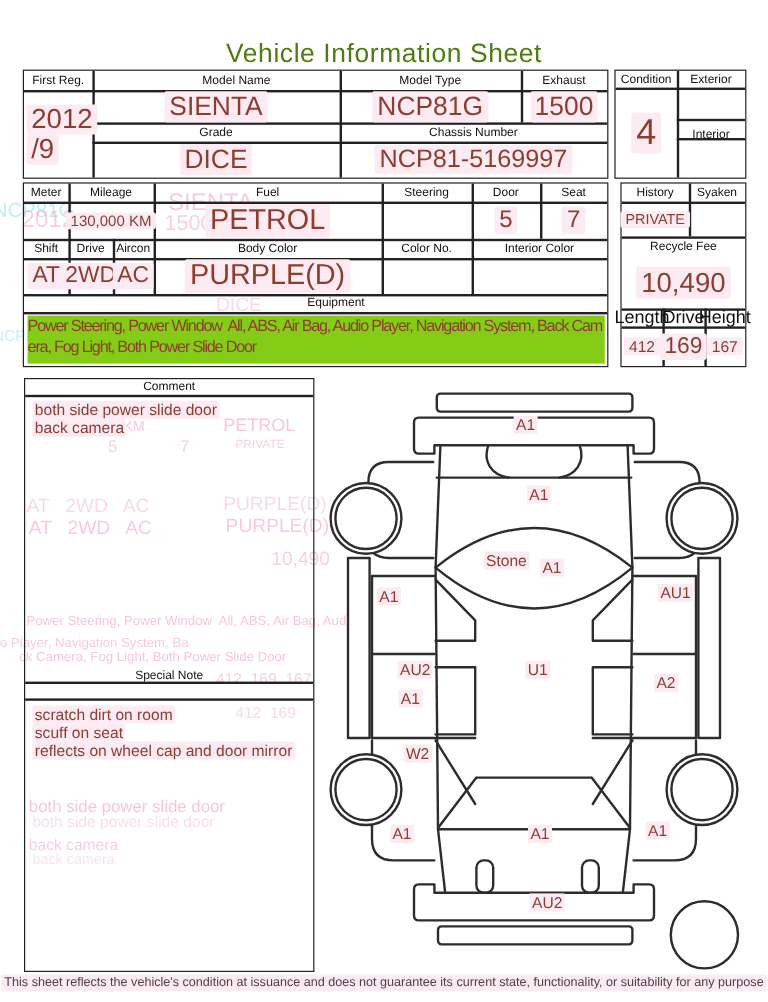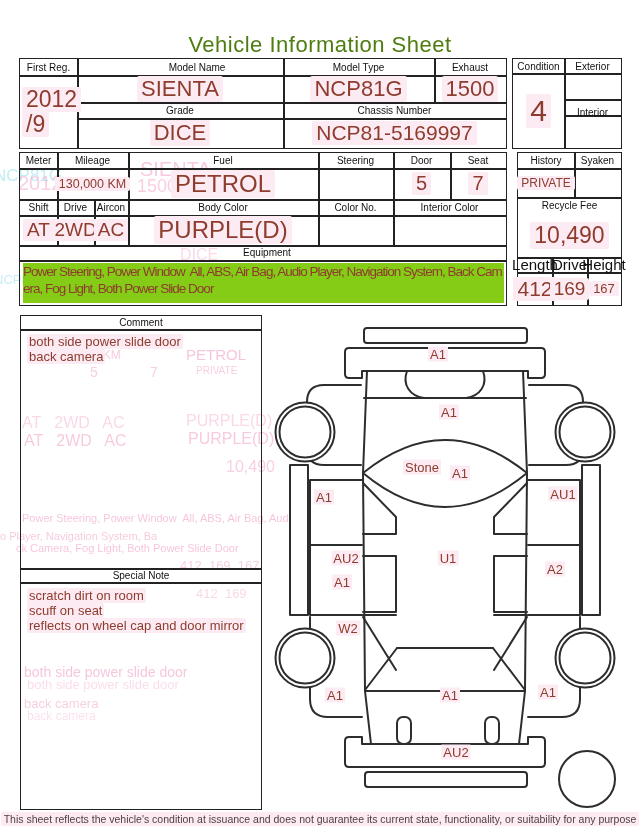--- a/index.html
+++ b/index.html
@@ -160,21 +160,21 @@
     <div class="vl" style="left:37px;top:62px;width:37px;height:30px;font-size:19px;">
         <span class="hl">2WD</span>
       </div>
     <div class="vl" style="left:74px;top:62px;width:34px;height:30px;font-size:19px;">
         <span class="hl">AC</span>
       </div>
     <div class="vl" style="left:108px;top:62px;width:190px;height:30px;font-size:24px;">
         <span class="hl">PURPLE(D)</span>
       </div>
 
-    <div class="hd" style="left:4px;top:92px;width:486px;height:15px;">Equipment</div>
+    <div class="hd" style="left:17px;top:92px;width:486px;height:15px;">Equipment</div>
     <div class="equip" style="left:3px;top:110px;width:481px;height:40px;">Power Steering, Power Window  All, ABS, Air Bag, Audio Player, Navigation System, Back Camera, Fog Light, Both Power Slide Door</div>
   </div>
 
   <div class="box" style="left:517px;top:152px;width:103px;height:152px;">
     <div class="ln" style="left:0;top:15px;width:103px;height:1.5px;"></div>
     <div class="ln" style="left:56px;top:0;width:1.5px;height:44px;"></div>
     <div class="ln" style="left:0;top:44px;width:103px;height:1.5px;"></div>
     <div class="ln" style="left:0;top:104px;width:103px;height:1.5px;"></div>
     <div class="ln" style="left:0;top:119px;width:103px;height:1.5px;"></div>
     <div class="ln" style="left:34px;top:104px;width:1.5px;height:48px;"></div>
@@ -185,39 +185,39 @@
     <div class="vl" style="left:0;top:15px;width:56px;height:29px;font-size:12px;">
         <span class="hl">PRIVATE</span>
       </div>
     <div class="hd" style="left:0;top:44px;width:103px;height:16px;">Recycle Fee</div>
     <div class="vl" style="left:0;top:60px;width:103px;height:44px;font-size:23px;">
         <span class="hl">10,490</span>
       </div>
     <div class="hd sm" style="left:0;top:104px;width:34px;height:15px;">Length</div>
     <div class="hd sm" style="left:34px;top:104px;width:35px;height:15px;">Drive</div>
     <div class="hd sm" style="left:69px;top:104px;width:34px;height:15px;">Height</div>
-    <div class="vl" style="left:0;top:119px;width:34px;height:33px;font-size:21px;">
+    <div class="vl" style="left:0;top:119px;width:34px;height:33px;font-size:13px;">
         <span class="hl">412</span>
       </div>
     <div class="vl" style="left:34px;top:119px;width:35px;height:33px;font-size:19px;">
         <span class="hl">169</span>
       </div>
     <div class="vl" style="left:69px;top:119px;width:34px;height:33px;font-size:13px;">
         <span class="hl">167</span>
       </div>
   </div>
 
   <div class="box" style="left:20px;top:315px;width:240px;height:493px;">
     <div class="hd" style="left:0;top:0;width:240px;height:13px;">Comment</div>
     <div class="ln" style="left:0;top:13px;width:240px;height:1.5px;"></div>
     <div class="note-line" style="left:6px;top:18px;"><span class="hl">both side power slide door</span></div>
     <div class="note-line" style="left:6px;top:33px;"><span class="hl">back camera</span></div>
 
     <div class="ln" style="left:0;top:252px;width:240px;height:1.5px;"></div>
-    <div class="hd" style="left:0;top:252px;width:240px;height:14px;">Special Note</div>
+    <div class="hd" style="left:0;top:240px;width:240px;height:14px;">Special Note</div>
     <div class="ln" style="left:0;top:266px;width:240px;height:1.5px;"></div>
     <div class="note-line" style="left:6px;top:272px;"><span class="hl">scratch dirt on room</span></div>
     <div class="note-line" style="left:6px;top:287px;"><span class="hl">scuff on seat</span></div>
     <div class="note-line" style="left:6px;top:302px;"><span class="hl">reflects on wheel cap and door mirror</span></div>
   </div>
 
   <div style="position:absolute;left:270px;top:315px;width:370px;height:500px;">
     <svg width="370" height="500" viewBox="0 0 370 500" fill="none" stroke="#2d2d2d" stroke-width="2" stroke-linejoin="round" stroke-linecap="round">
 
       <rect x="94" y="13" width="163" height="15" rx="3"></rect>

